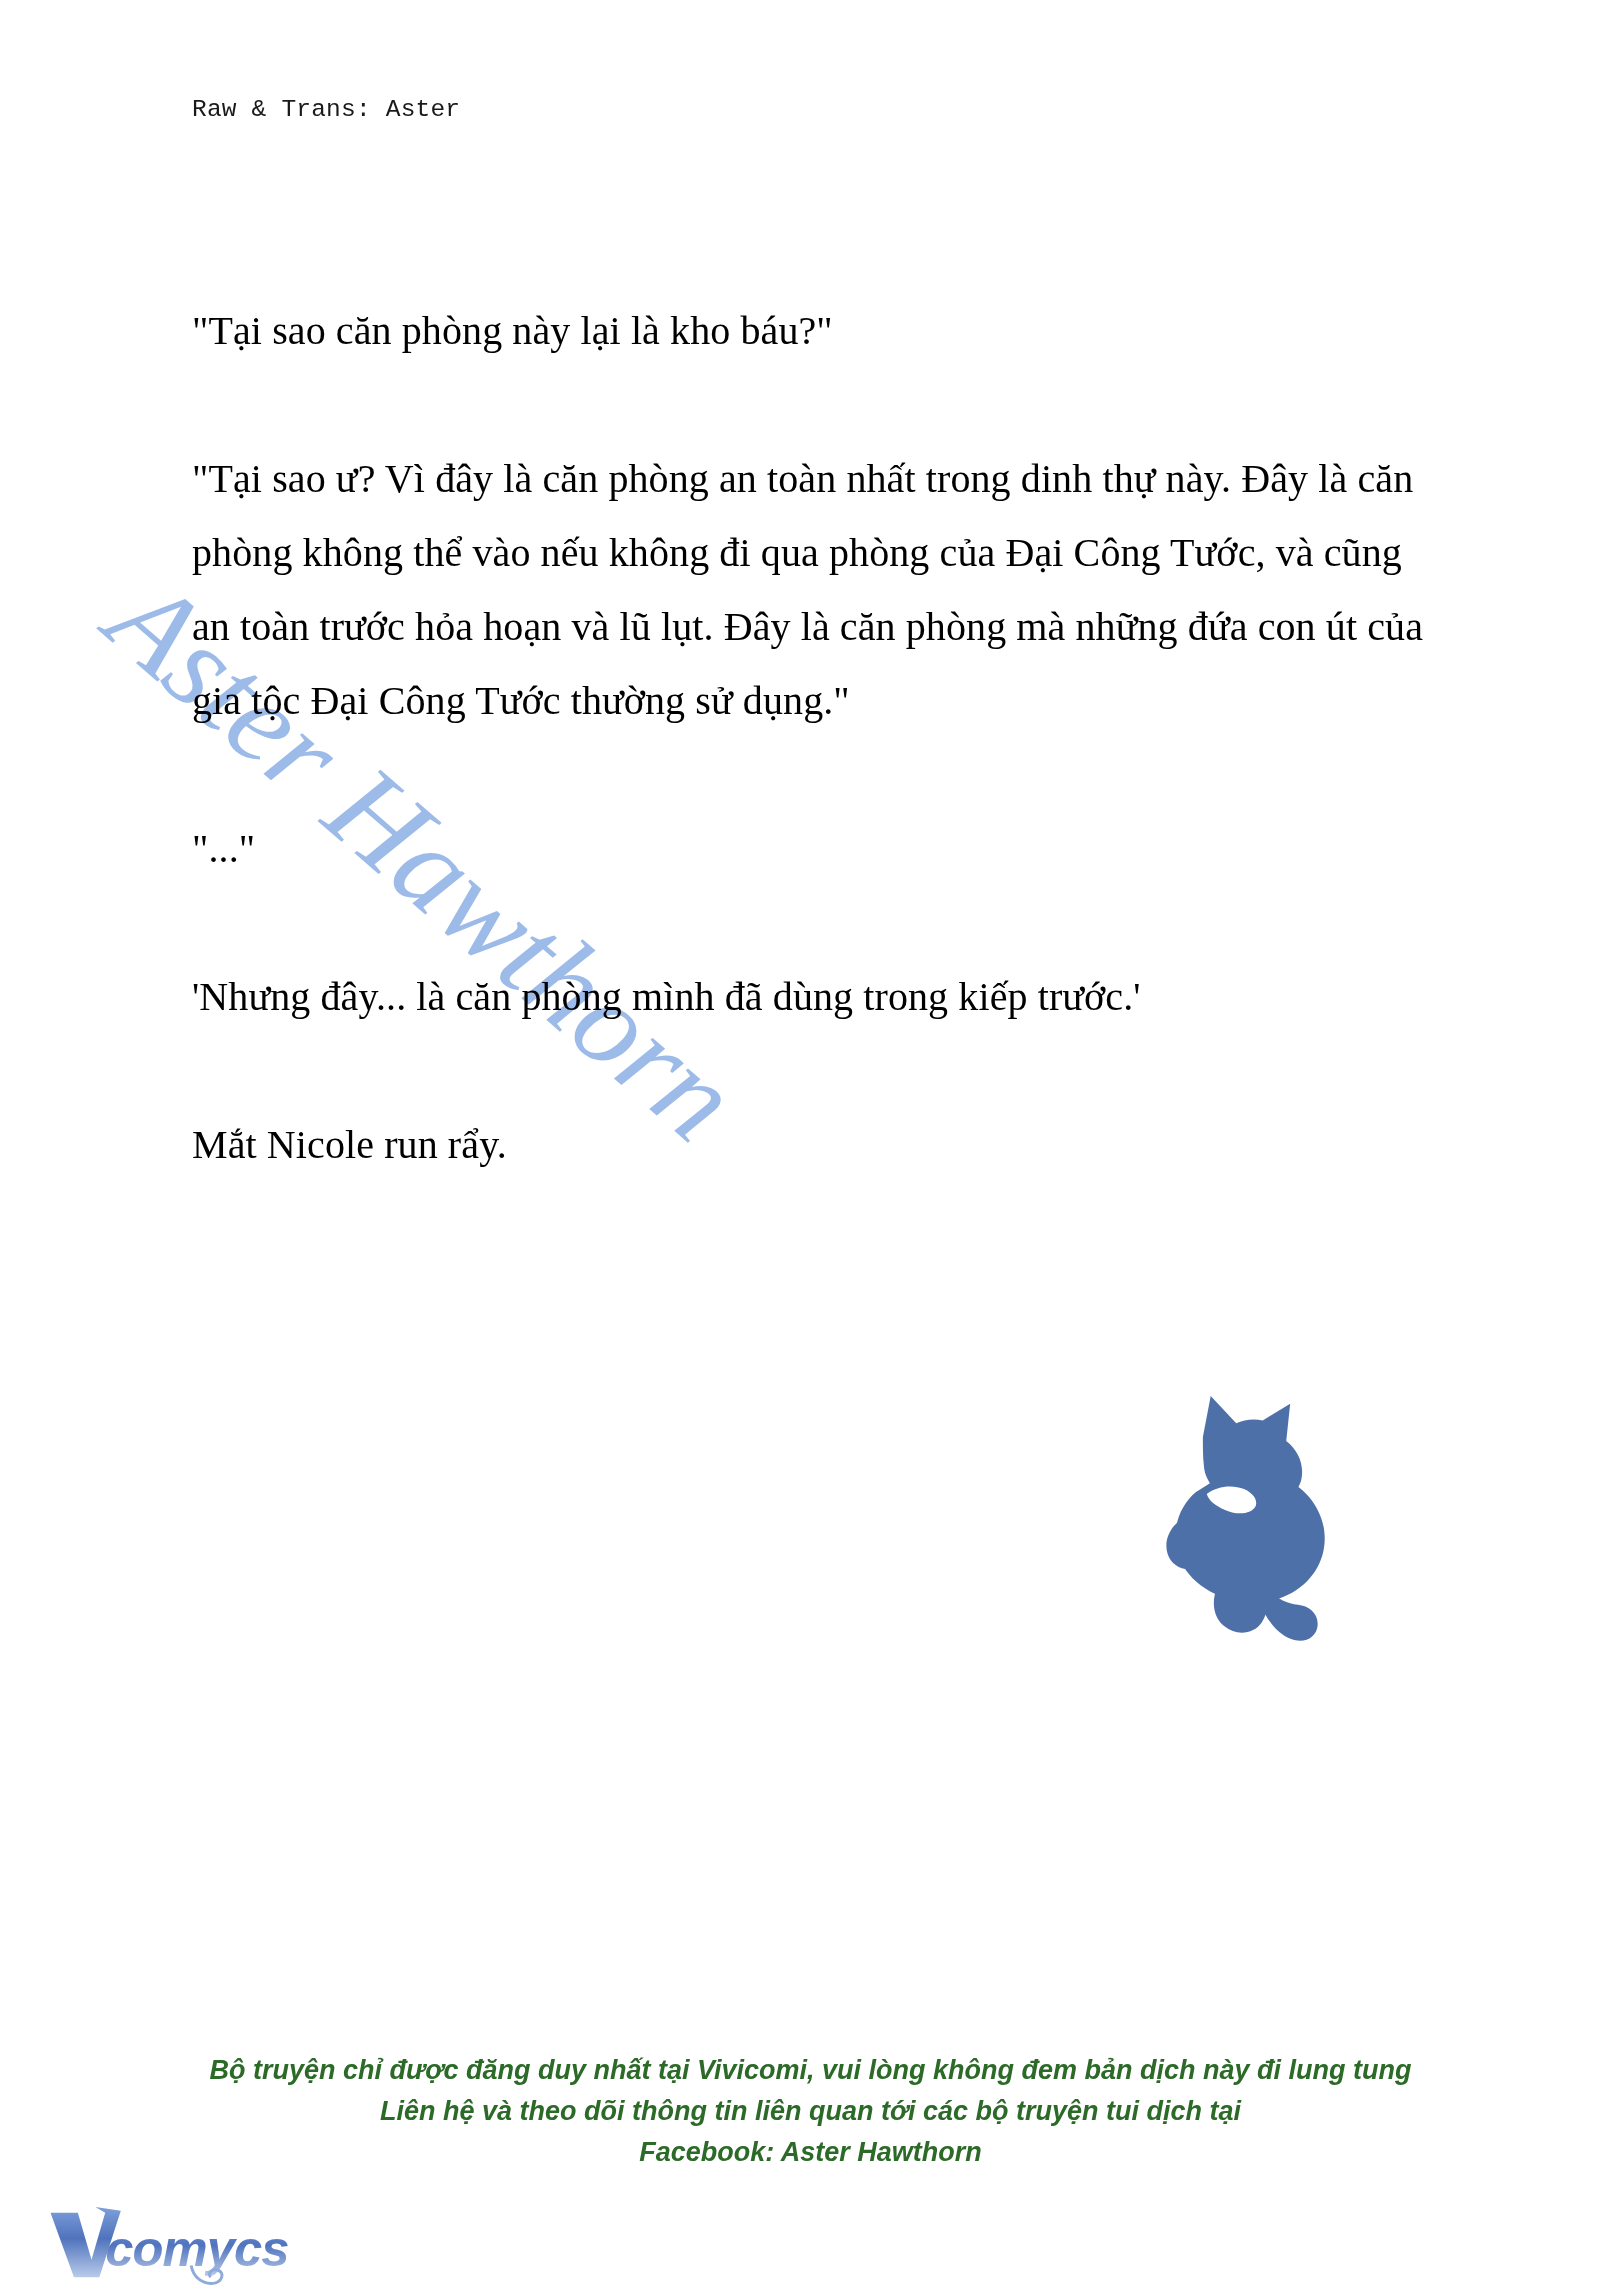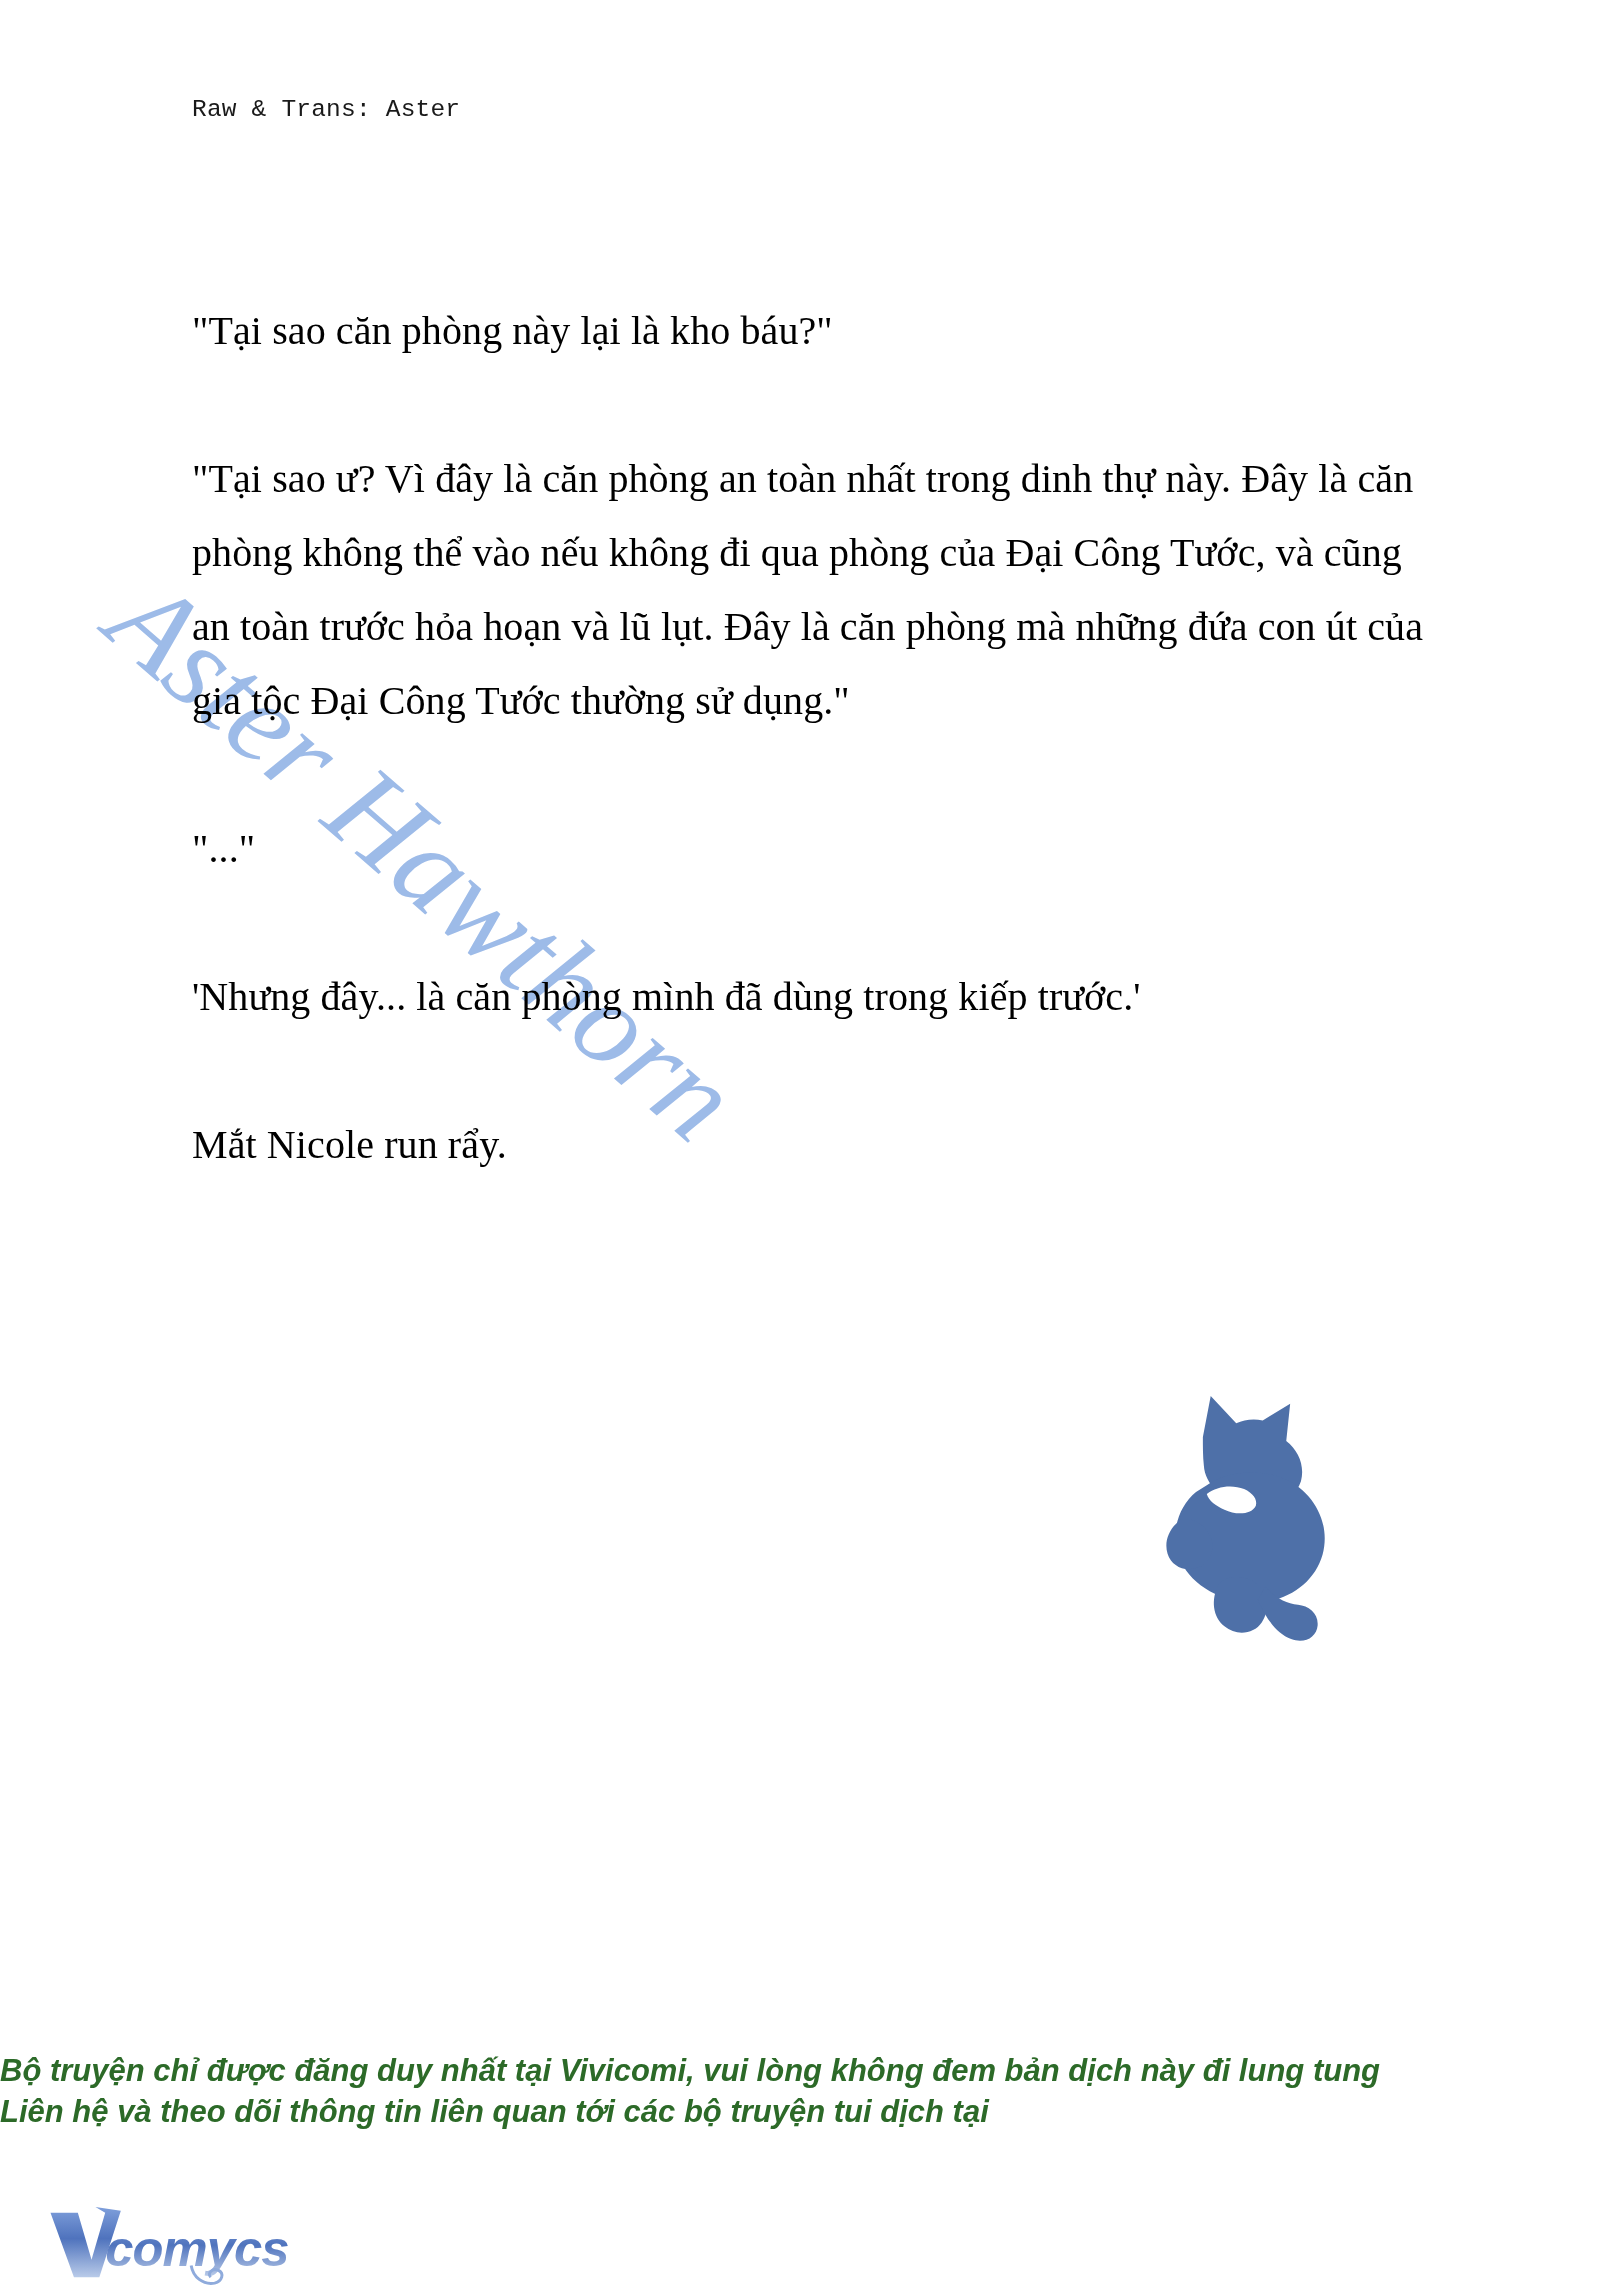--- a/index.html
+++ b/index.html
@@ -74,25 +74,25 @@
     z-index: 2;
     pointer-events: none;
   }
 
   
   .footer-note {
     position: absolute;
     left: 0;
     right: 0;
     top: 2050px;
-    text-align: left;
+    text-align: center;
     font-family: "Liberation Sans", "DejaVu Sans", sans-serif;
     font-style: italic;
     font-weight: bold;
-    font-size: 31px;
+    font-size: 27px;
     line-height: 41px;
     color: #2c6a28;
     z-index: 4;
   }
 
   .footer-note div {
     white-space: nowrap;
   }
 
   
@@ -145,20 +145,21 @@
     <p class="para">"Tại sao căn phòng này lại là kho báu?"</p>
     <p class="para">"Tại sao ư? Vì đây là căn phòng an toàn nhất trong dinh thự này. Đây là căn phòng không thể vào nếu không đi qua phòng của Đại Công Tước, và cũng an toàn trước hỏa hoạn và lũ lụt. Đây là căn phòng mà những đứa con út của gia tộc Đại Công Tước thường sử dụng."</p>
     <p class="para">"..."</p>
     <p class="para">'Nhưng đây... là căn phòng mình đã dùng trong kiếp trước.'</p>
     <p class="para">Mắt Nicole run rẩy.</p>
   </div>
 
   <div class="footer-note">
     <div>Bộ truyện chỉ được đăng duy nhất tại Vivicomi, vui lòng không đem bản dịch này đi lung tung</div>
     <div>Liên hệ và theo dõi thông tin liên quan tới các bộ truyện tui dịch tại</div>
+    <div>Facebook: Aster Hawthorn</div>
   </div>
 
   <div class="logo">
     <svg viewBox="0 0 270 86" width="265" height="84" xmlns="http://www.w3.org/2000/svg">
       <defs>
         <linearGradient id="logoGrad" x1="0" y1="0" x2="0" y2="1">
           <stop offset="0%" stop-color="#7f9fdb"></stop>
           <stop offset="45%" stop-color="#4f73bd"></stop>
           <stop offset="100%" stop-color="#b9cbe9"></stop>
         </linearGradient>

